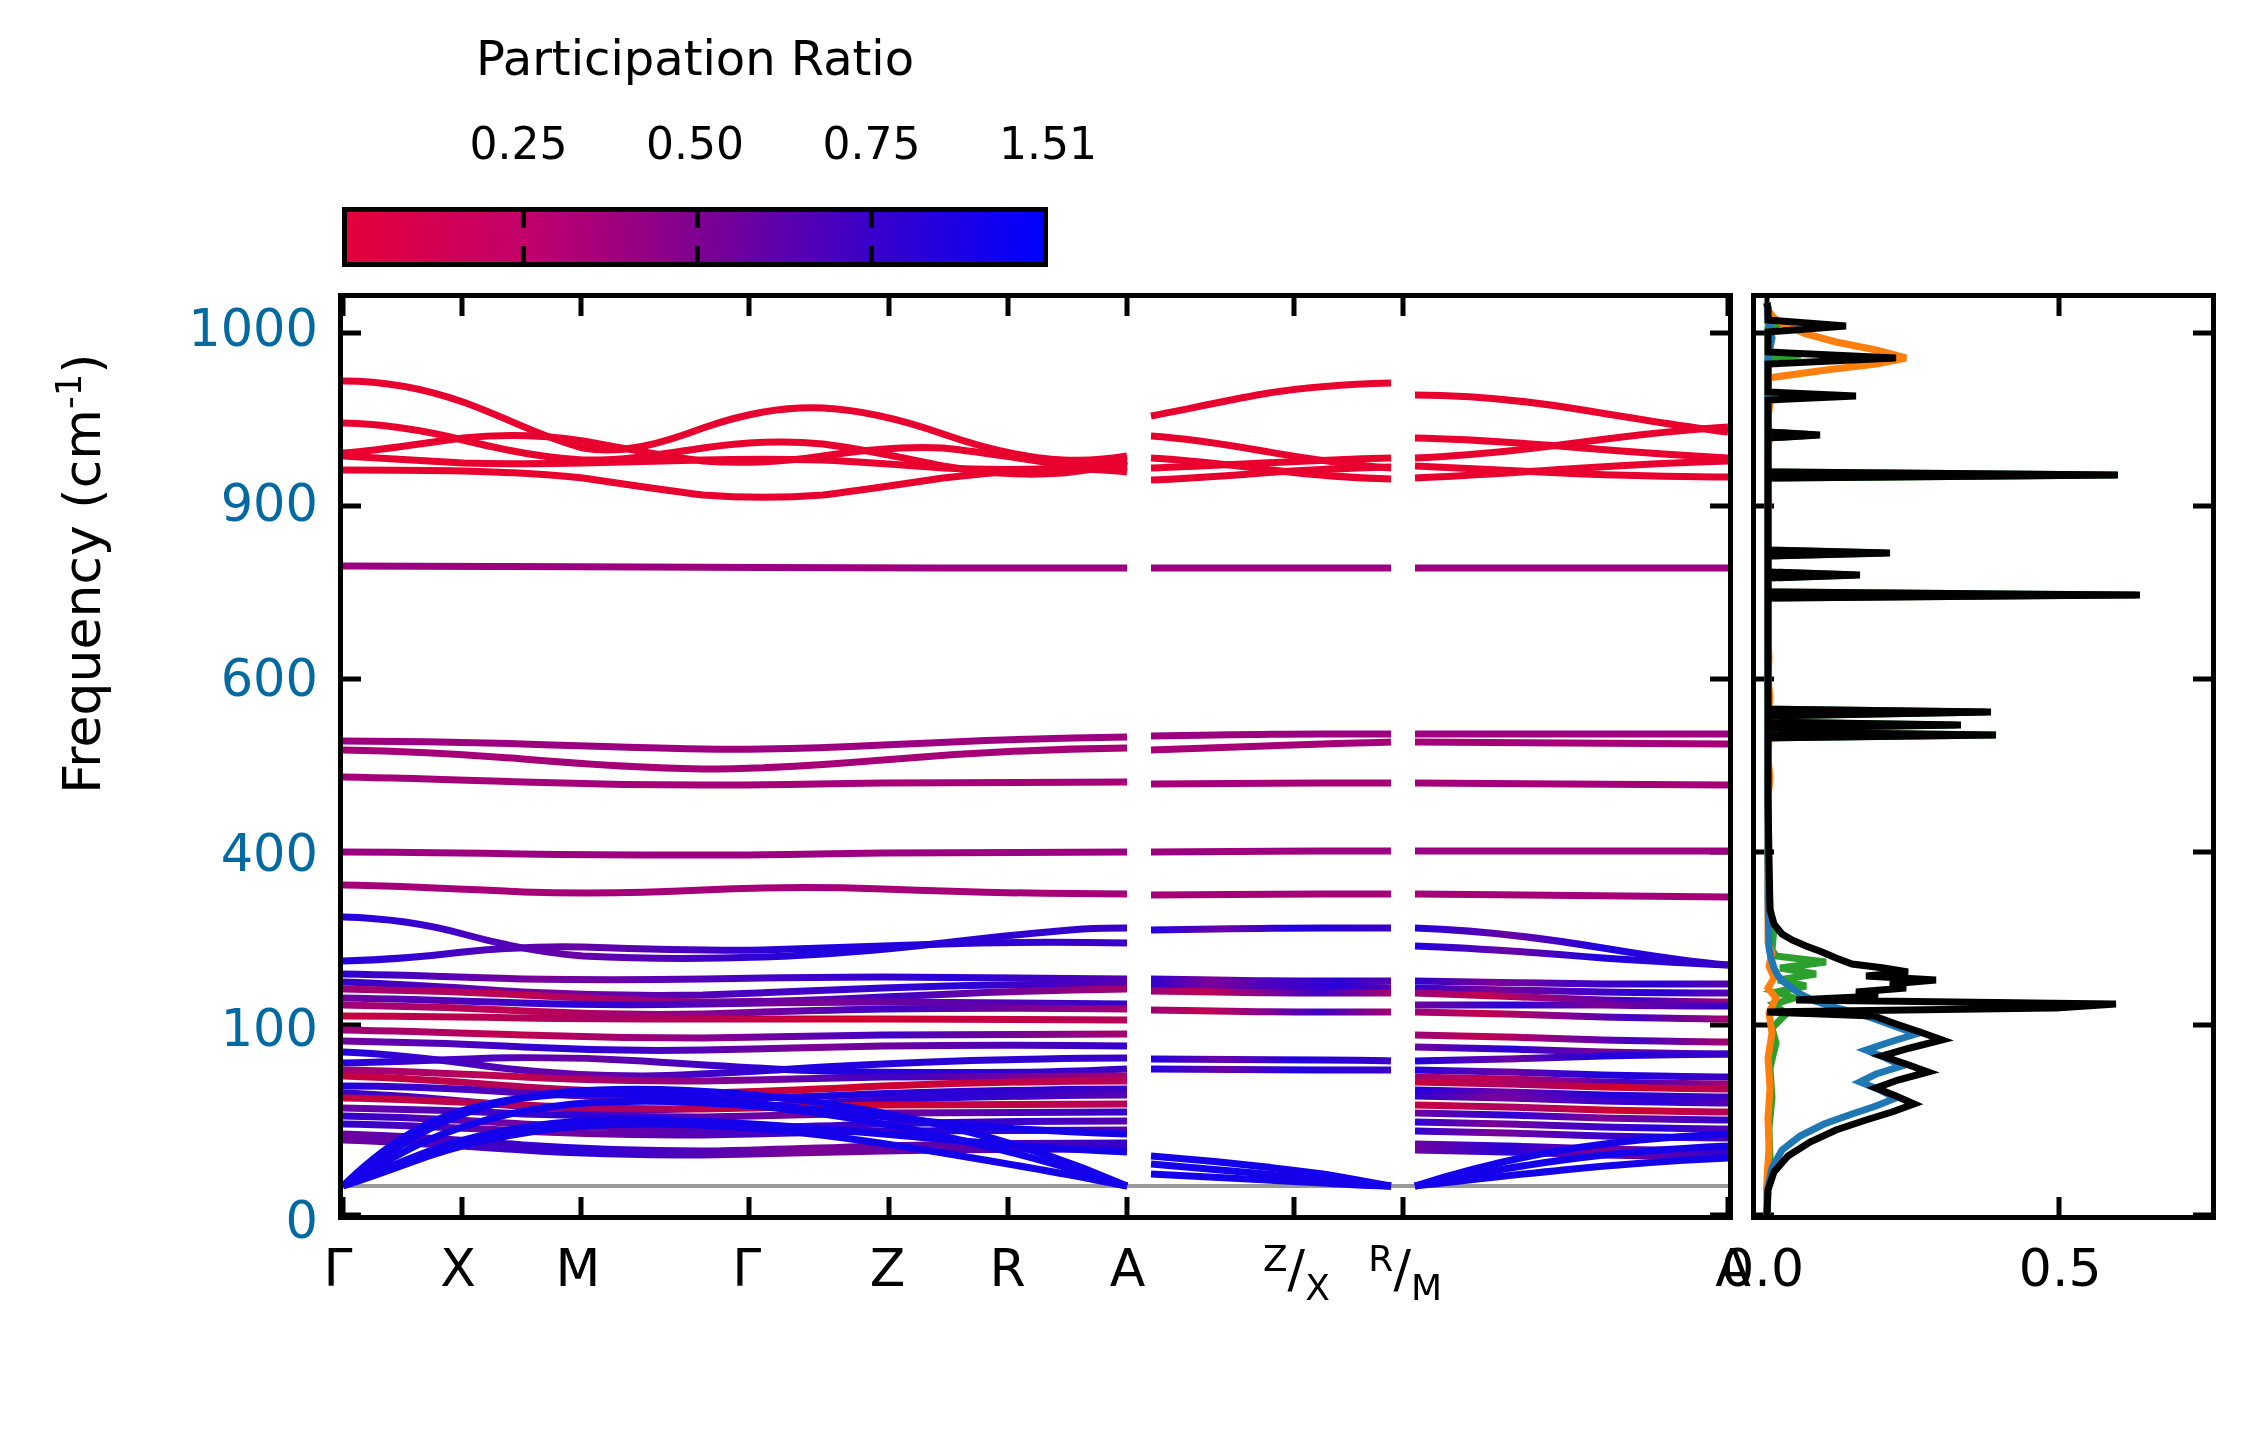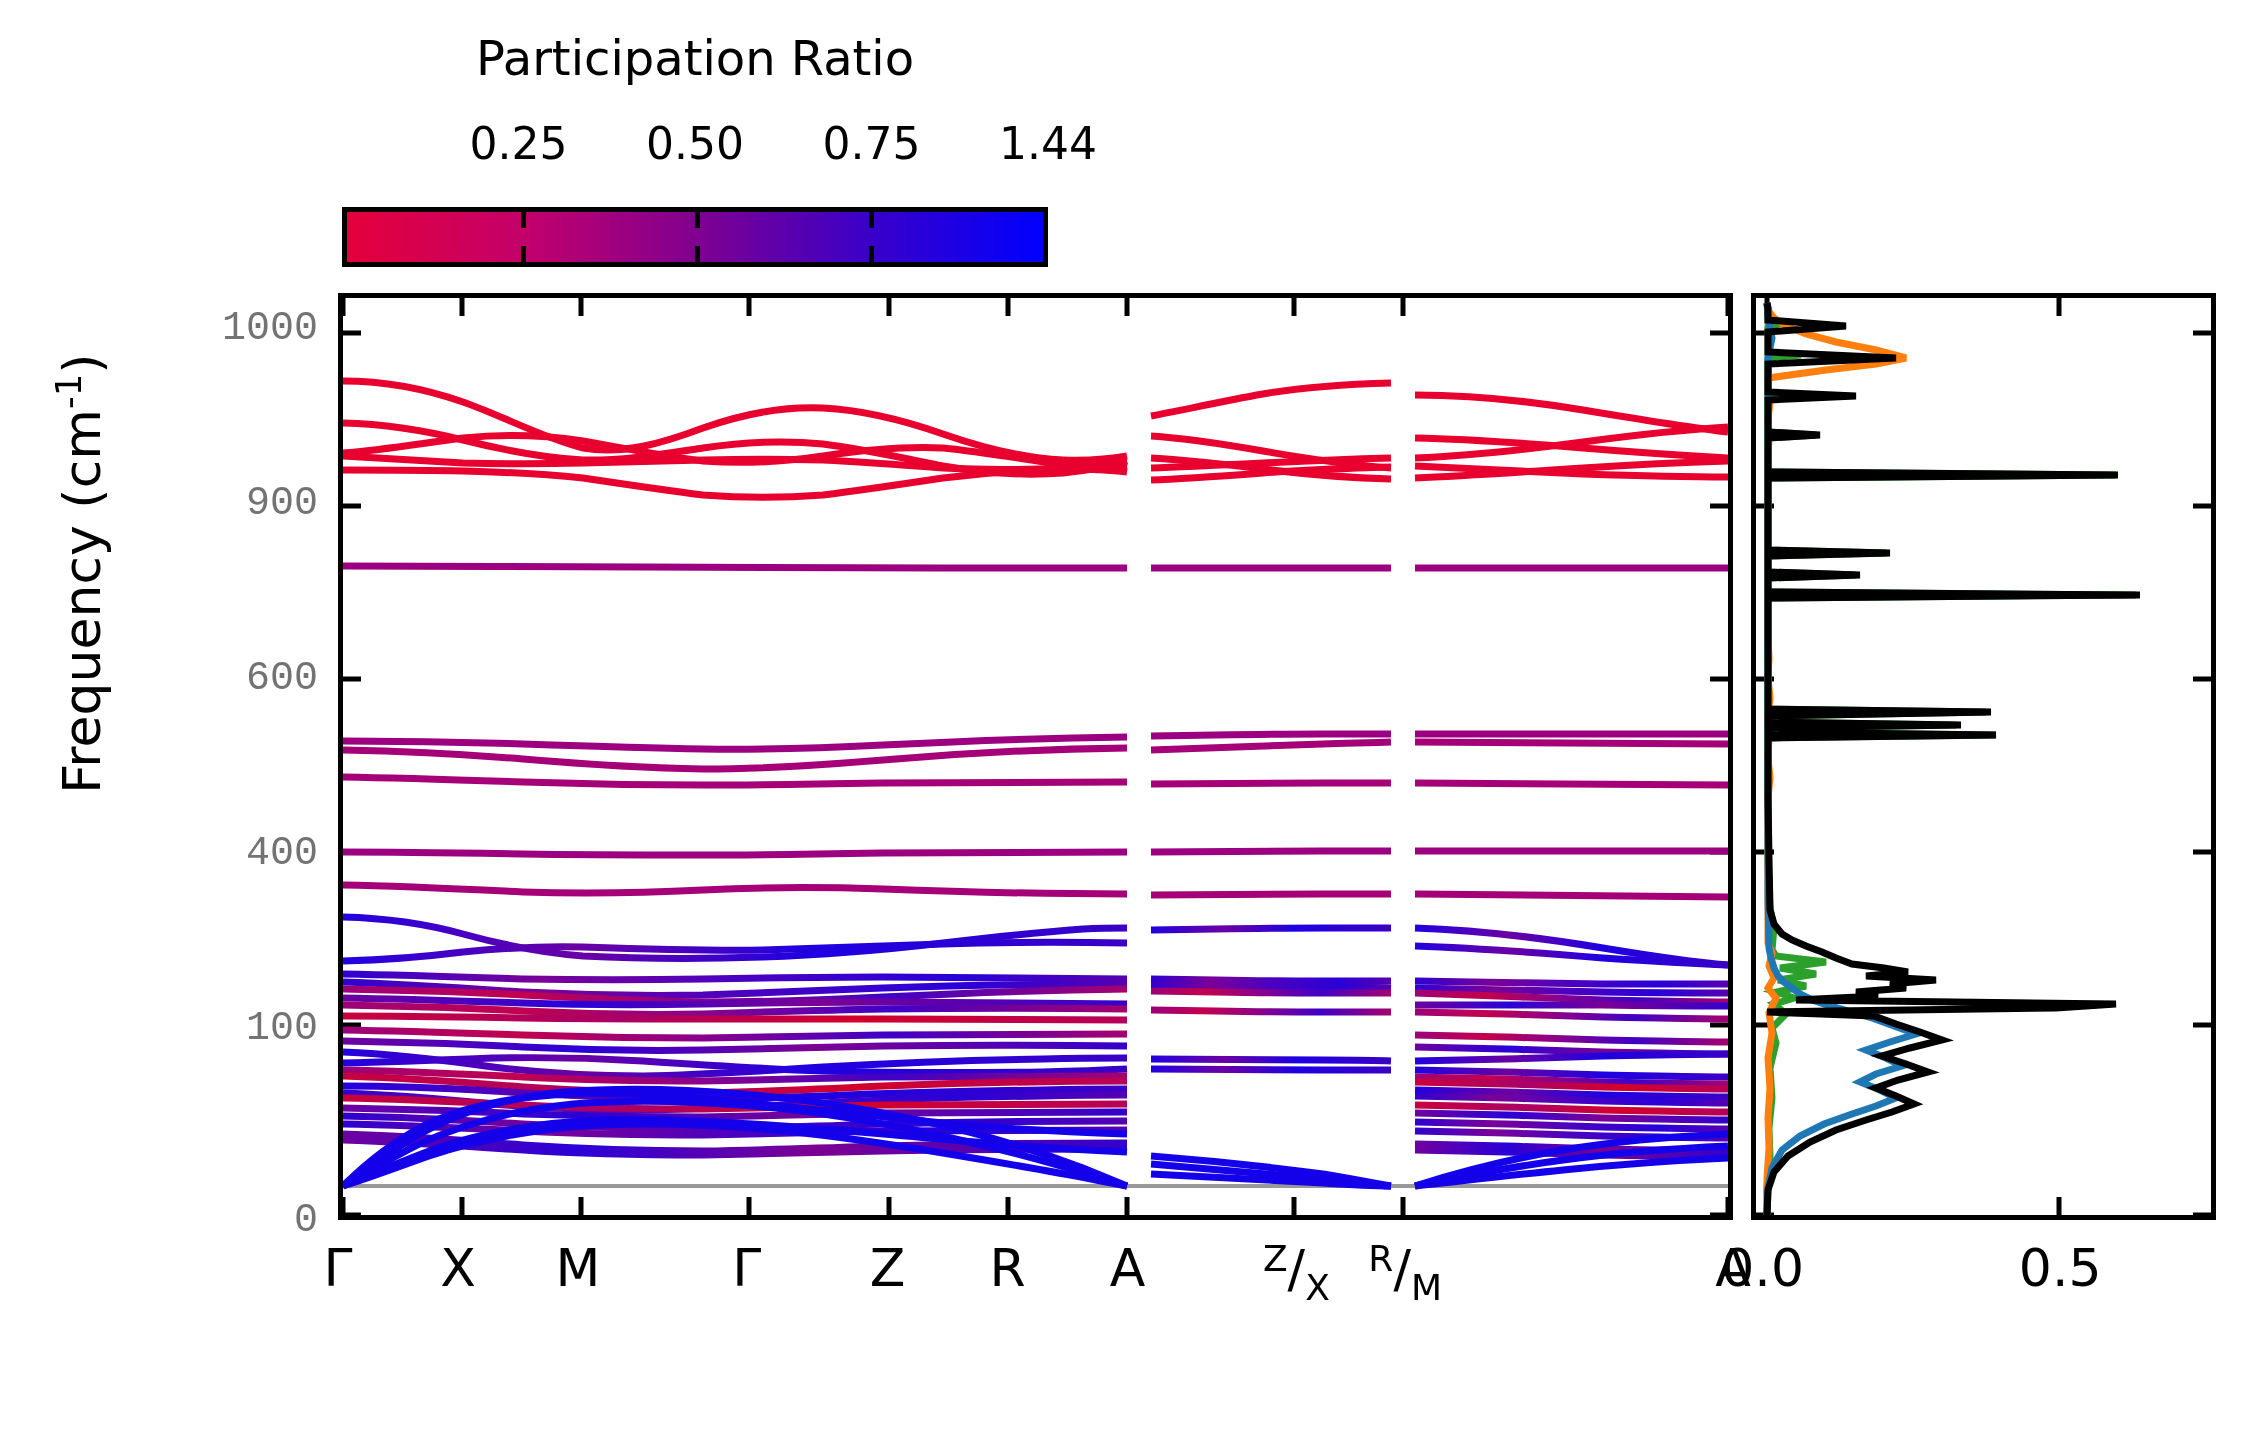--- a/index.html
+++ b/index.html
@@ -82,24 +82,23 @@
   }
   #y-ticklabels {
     position: absolute;
     left: 110px; top: 293px;
     width: 208px; height: 927px;
   }
   #y-ticklabels .ytl {
     position: absolute;
     right: 0;
     transform: translateY(-50%);
-    font-size: 40px;
-    color: #737373;
-    white-space: nowrap;
-    font-family: Liberation Mono, monospace;
+    font-size: 51px;
+    color: #0369a1;
+    white-space: nowrap;
   }
 
   #ylabel {
     position: absolute;
     left: -370px;
     top: 542px;
     width: 900px;
     text-align: center;
     font-size: 52px;
     color: #000;
@@ -178,21 +177,21 @@
 <body>
 
 <div id="page">
 
   <div id="cbar-title">Participation Ratio</div>
 
   <div id="cbar-ticklabels">
     <span class="cbtick" style="left:25%">0.25</span>
     <span class="cbtick" style="left:50%">0.50</span>
     <span class="cbtick" style="left:75%">0.75</span>
-    <span class="cbtick" style="left:100%">1.44</span>
+    <span class="cbtick" style="left:100%">1.51</span>
   </div>
 
   <div id="cbar-box">
     <span class="cbtickmark top" style="left:25%"></span>
     <span class="cbtickmark bot" style="left:25%"></span>
     <span class="cbtickmark top" style="left:50%"></span>
     <span class="cbtickmark bot" style="left:50%"></span>
     <span class="cbtickmark top" style="left:75%"></span>
     <span class="cbtickmark bot" style="left:75%"></span>
   </div>

